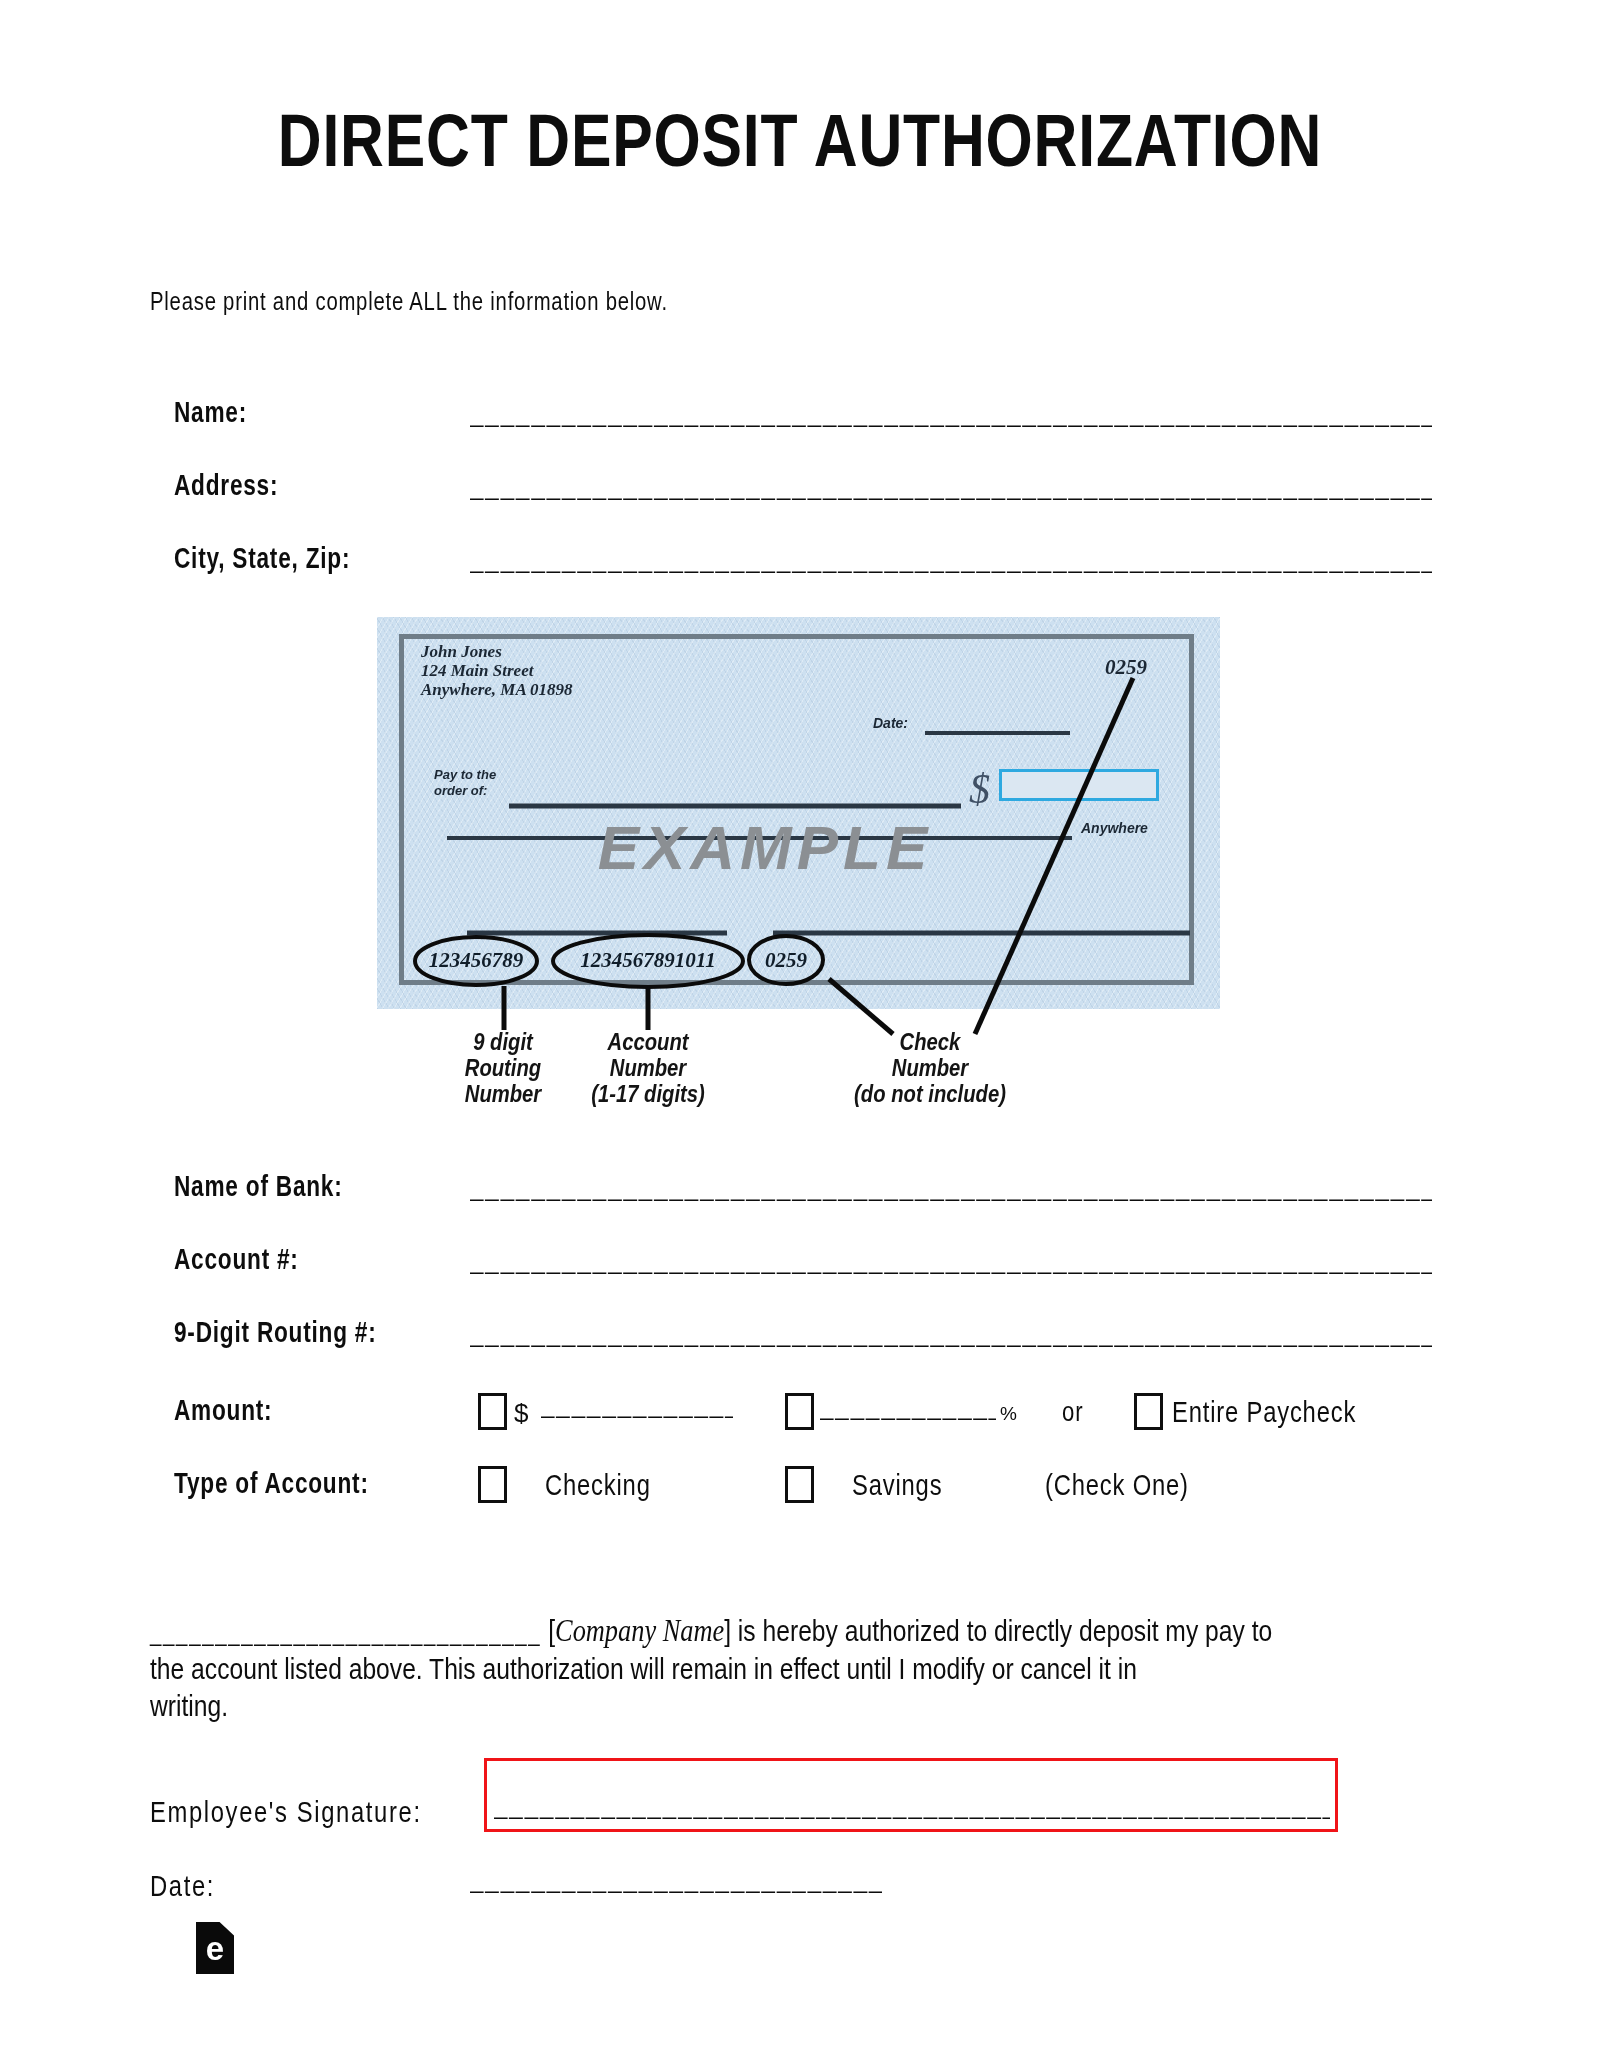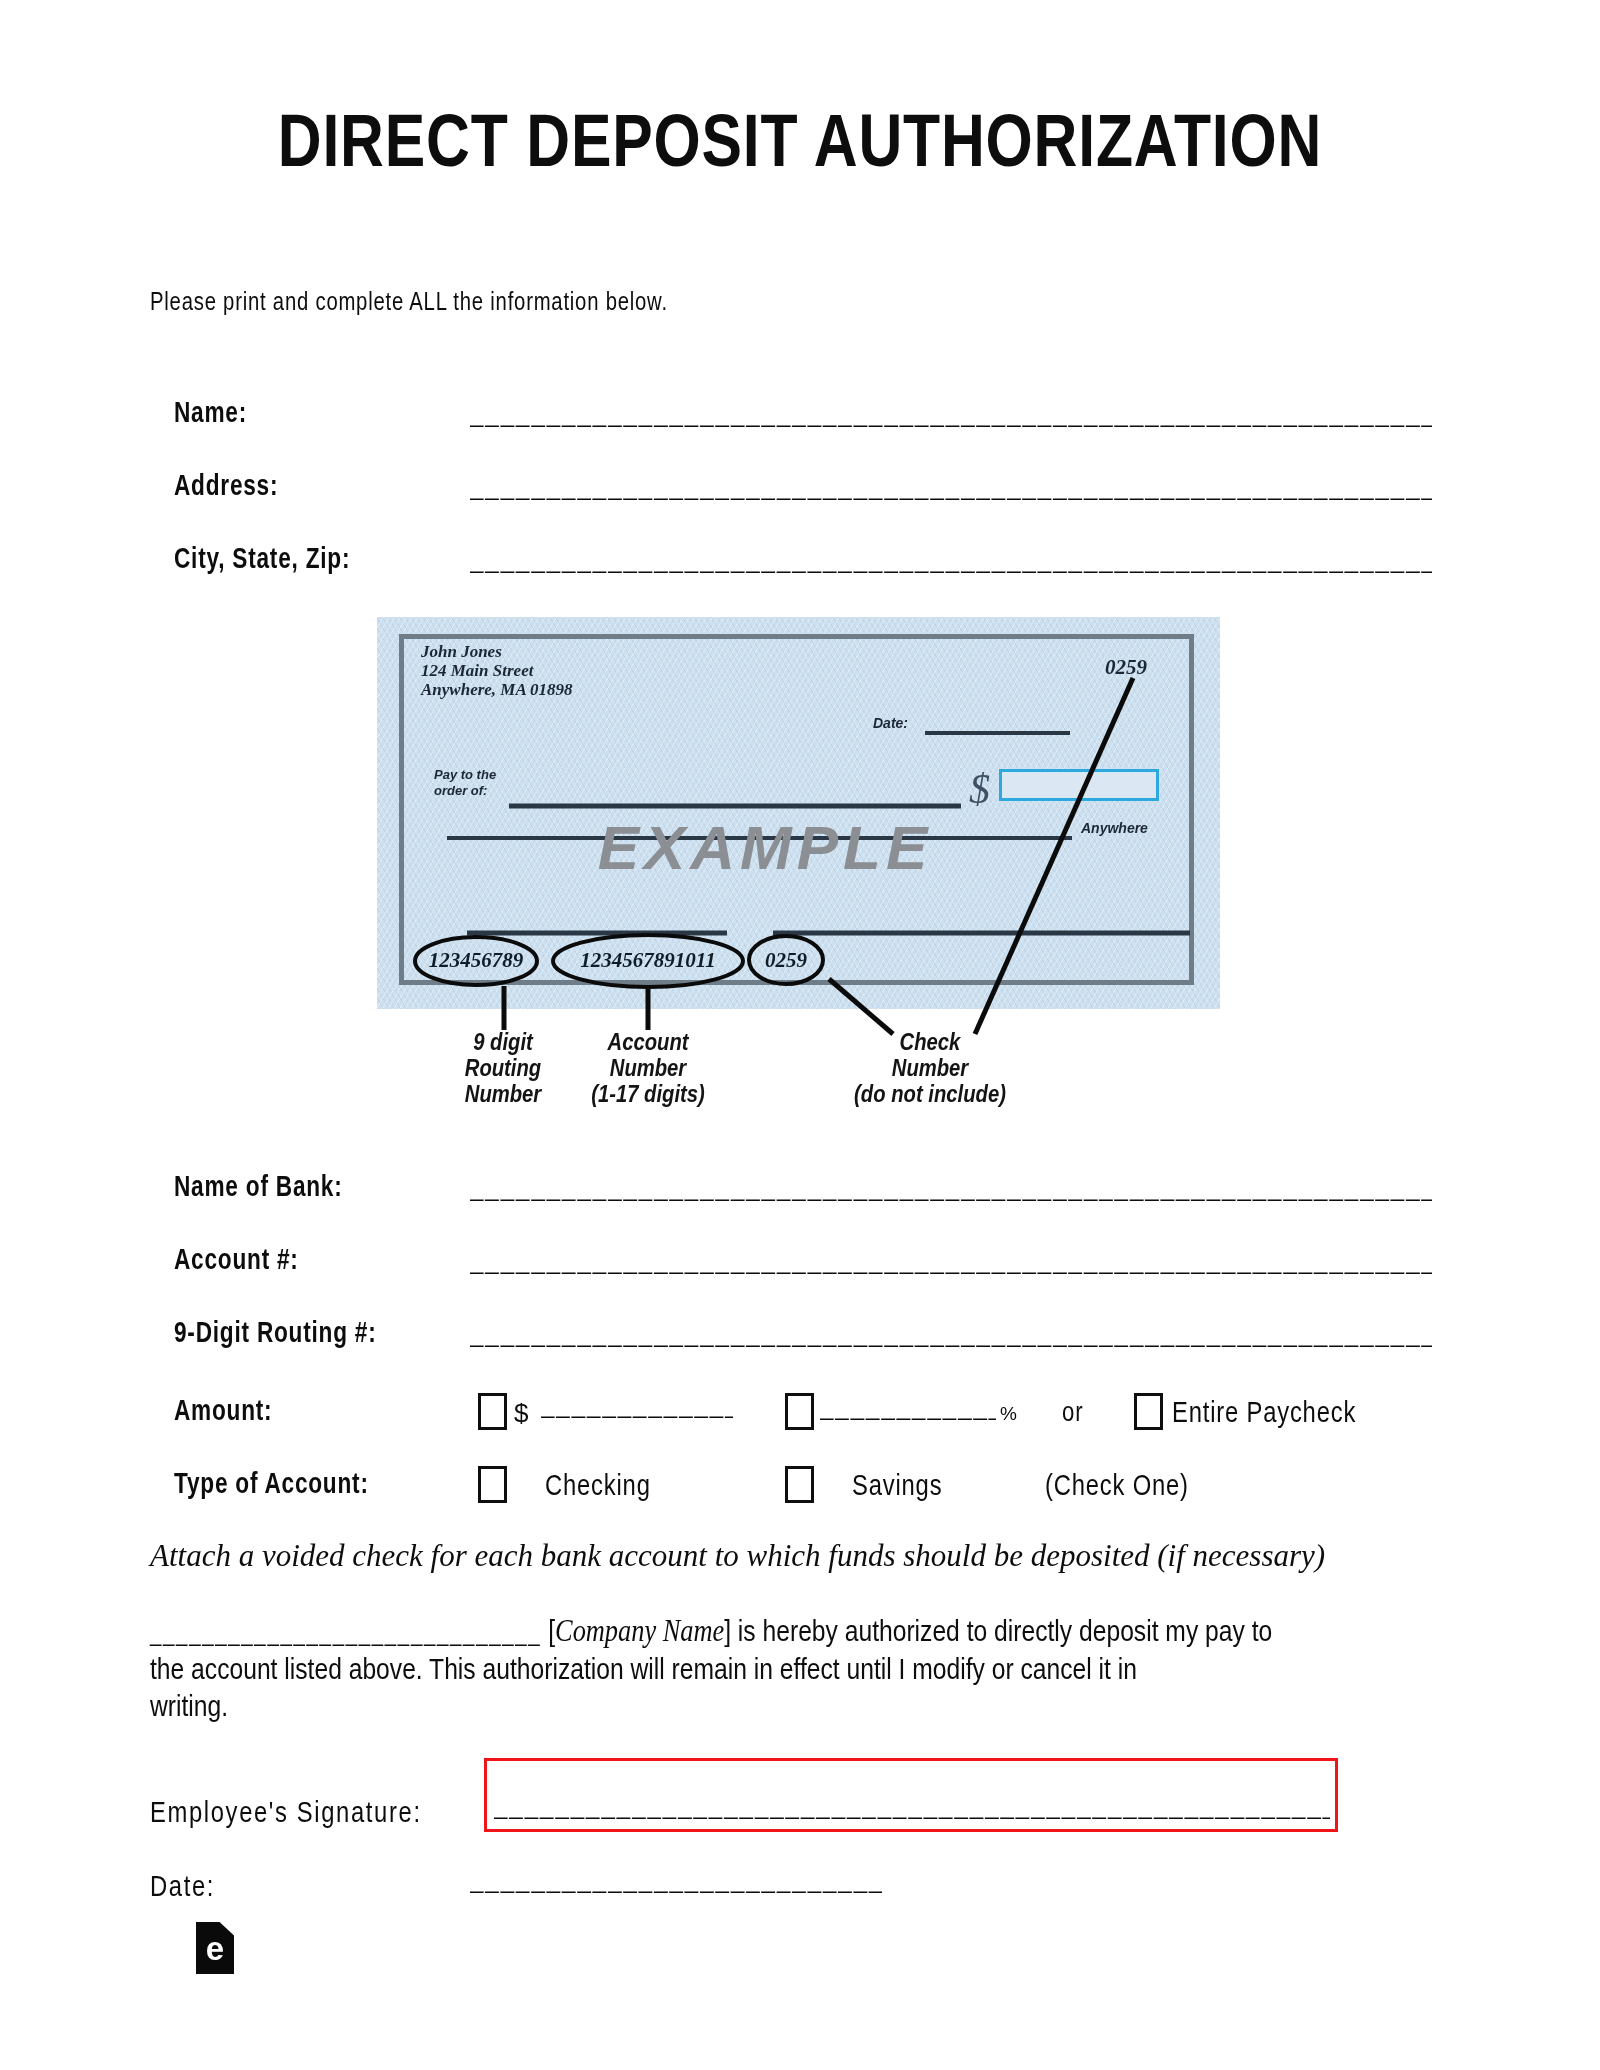--- a/index.html
+++ b/index.html
@@ -183,21 +183,20 @@
   <div style="position:absolute;left:0;top:1464px;width:1600px;height:48px;">
     <div class="blabel" style="top:3px;">
       <span class="cond" style="transform:scaleX(0.78);">Type of Account:</span></div>
     <span class="cb" style="left:478px;top:2px;"></span>
     <span class="cond rtext" style="position:absolute;left:545px;top:5px;">Checking</span>
     <span class="cb" style="left:785px;top:2px;"></span>
     <span class="cond rtext" style="position:absolute;left:852px;top:5px;">Savings</span>
     <span class="cond rtext" style="position:absolute;left:1045px;top:5px;">(Check One)</span>
   </div>
 
-  <div class="attach-note">Attach a voided check for each bank account to which funds should be deposited (if necessary)</div>
 
   <div class="auth">
     <span class="auth-line"><span class="inline-blank">______________________________</span> <span>[</span><span class="company">Company Name</span><span>]</span><span> is hereby authorized to directly deposit my pay to</span></span>
     <span class="auth-line">the account listed above. This authorization will remain in effect until I modify or cancel it in</span>
     <span class="auth-line">writing.</span>
   </div>
 
   <div class="redbox"></div>
   <div style="position:absolute;left:150px;top:1796px;">
     <span class="cond rtext" style="letter-spacing:2px;">Employee's Signature:</span>

